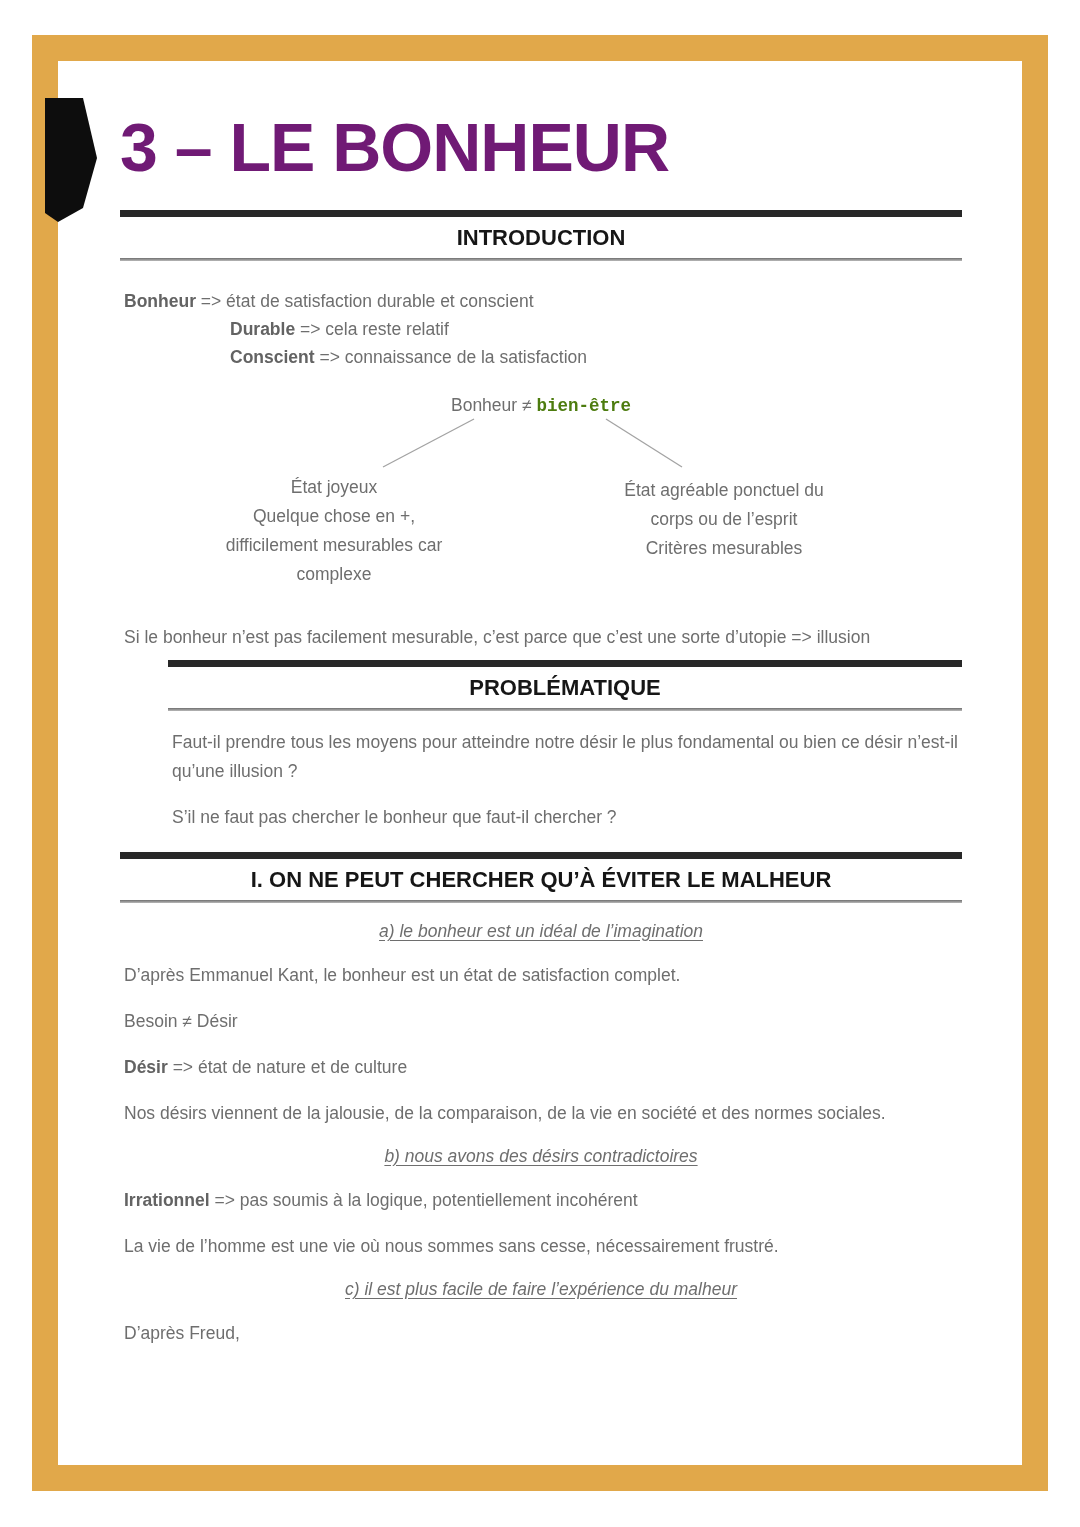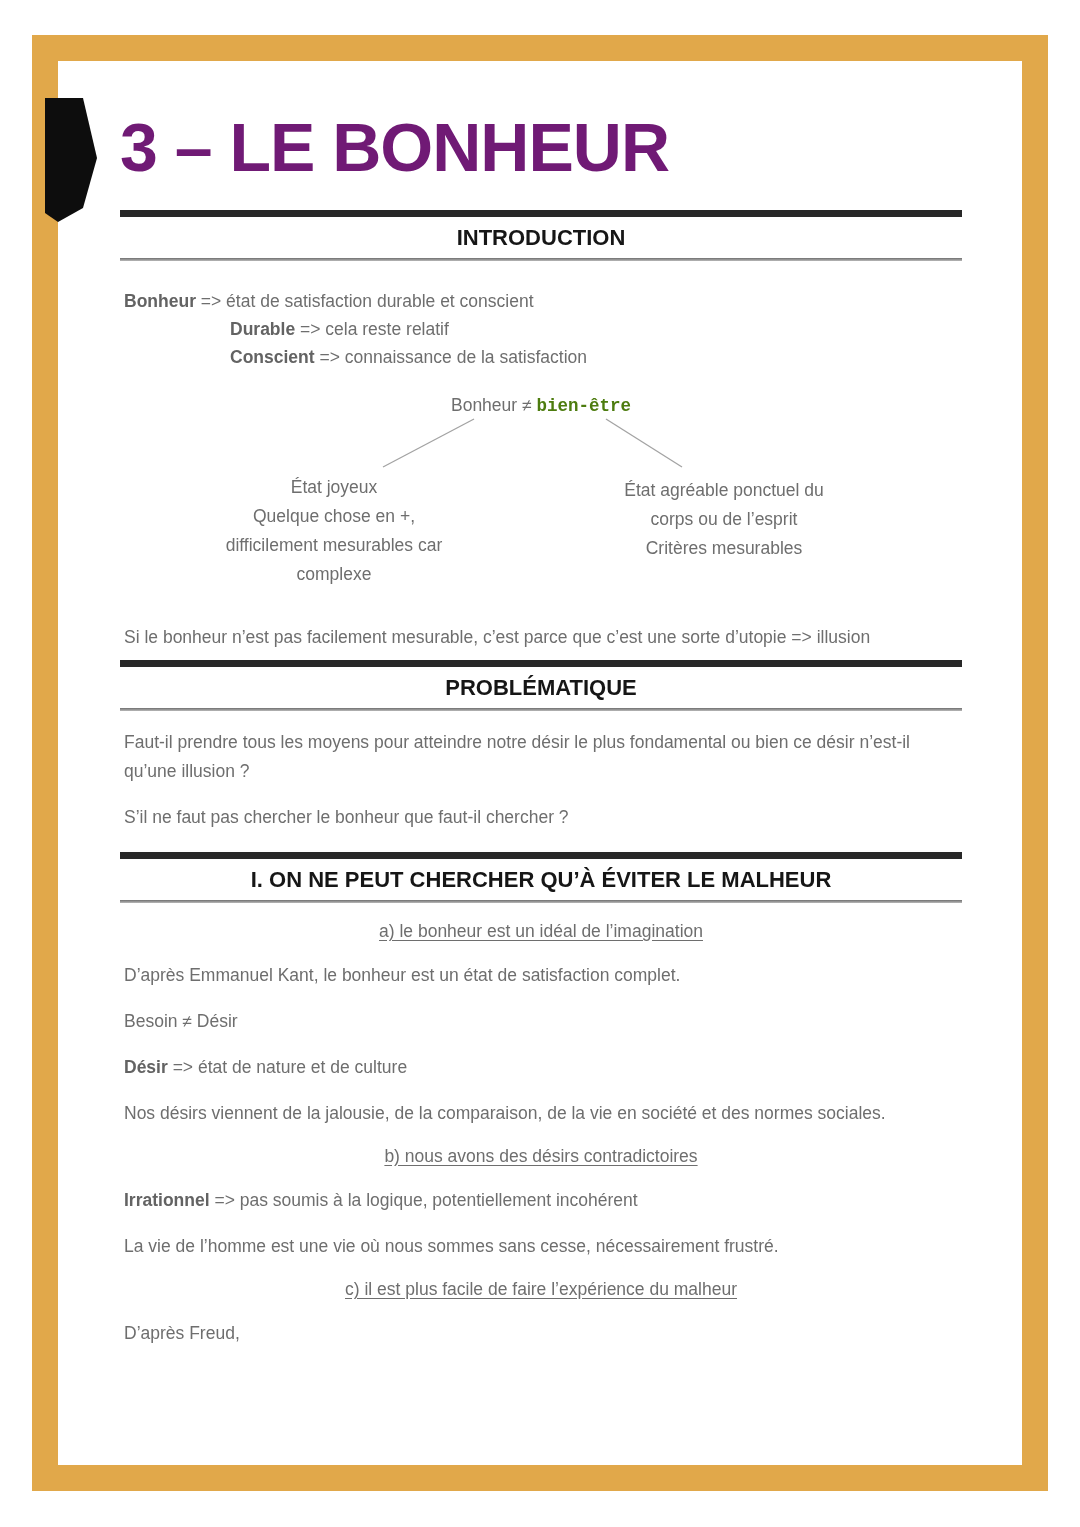--- a/index.html
+++ b/index.html
@@ -64,26 +64,27 @@
   .diag-title {
     position: absolute; left: 0; top: 0; width: 100%;
     text-align: center;
     color: #6e6e6e; font-size: 17.5px; line-height: 28px;
   }
   .diag-title b { color: #4d7c0f; font-family: Liberation Mono, monospace; }
   .diag-svg { position: absolute; left: 0; top: 26px; }
   .diag-col { position: absolute; text-align: center; }
   .diag-col.left  { left: 89px;  top: 82px; width: 250px; }
   .diag-col.right { left: 474px; top: 85px; width: 260px; }
-  .sec-prob { margin-top: 8px; }
+  .sec-prob { margin-top: 8px; margin-left: 48px; }
   .sec-part1 { margin-top: 20px; }
   .conclusion { margin-top: 2px; }
   .sub-heading {
     margin: 16px 0 0 0;
     text-align: center;
+    font-style: italic;
     font-size: 17.5px;
     line-height: 25px;
     color: #6e6e6e;
   }
   .sub-heading span { text-decoration: underline; text-underline-offset: 3px; }
 </style>
 </head>
 <body>
 
 <div class="frame"></div>

